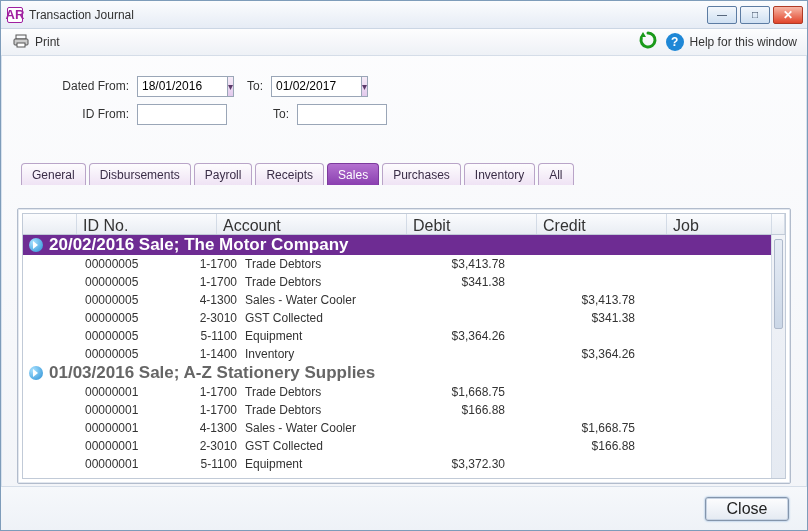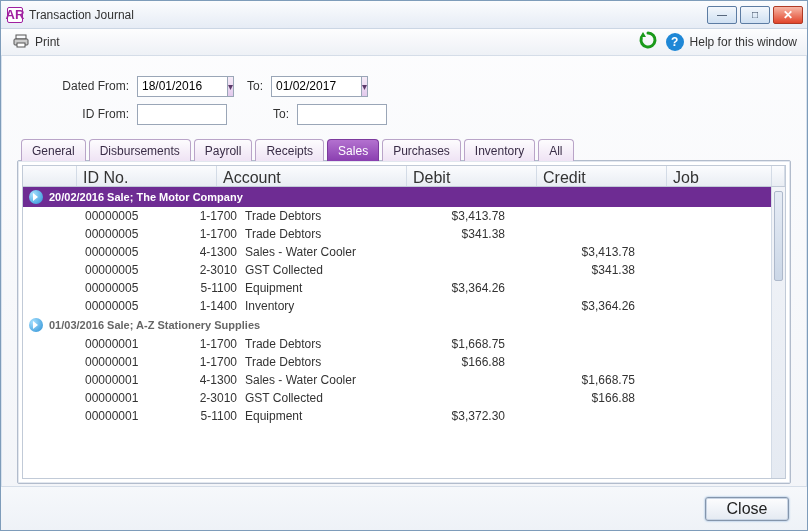--- a/index.html
+++ b/index.html
@@ -52,21 +52,21 @@
   .spacer { flex:1; }
   .refresh-icn { color:#1a9a1a; font-size:18px; font-weight:bold; cursor:pointer;}
   .help { display:flex;align-items:center;gap:6px; color:#333; cursor:pointer;}
   .help-circ {
     width:18px;height:18px;border-radius:50%;
     background:#1e87d6; color:#fff; font-weight:bold; font-size:12px;
     display:flex;align-items:center;justify-content:center;
   }
 
   .body {
-    flex:1; padding:12px 16px 2px 16px; display:flex; flex-direction:column;
+    flex:1; padding:12px 16px 2px 16px; display:flex; flex-direction:column;gap:24px;
   }
   .filters { margin:4px 0 10px 36px; }
   .filters .row { display:flex; align-items:center; height:28px; gap:8px;}
   .filters label { width:76px; text-align:right; color:#333; }
   .filters .txt {
     width:90px; height:21px; border:1px solid #9aa6b7; background:#fff;
     padding:0 4px; font-size:12px;
   }
   .date-wrap { width:90px; display:flex; }
   .date-wrap .txt{ flex:1; border-right:none;}
@@ -117,21 +117,21 @@
   .scrollband { position:absolute; top:0; right:0; width:14px; bottom:0;
     background:linear-gradient(#f2f4f8,#e5eaf2);
     border-left:1px solid #d3dbe6;
   }
   .thumb{ position:absolute; top:4px; left:2px; right:2px; height:90px;
     background:linear-gradient(#e6ecf5,#cbd7e7); border:1px solid #aeb9cb;
     border-radius:2px;}
 
   .grp {
     height:20px; display:flex; align-items:center; gap:6px;
-    padding-left:6px; font-weight:bold; color:#666; font-size:11px;
+    padding-left:6px; font-weight:bold; color:#666; font-size:17px;
   }
   .grp.sel { background:#6e2c93; color:#fff; }
   .grp .arrow {
     width:14px;height:14px;border-radius:50%;
     background:radial-gradient(circle at 30% 30%, #a7e1ff, #2a8fd4);
     position:relative; flex:0 0 14px;
   }
   .grp .arrow::after{
     content:""; position:absolute; left:4px; top:3px;
     border-top:4px solid transparent; border-bottom:4px solid transparent;

